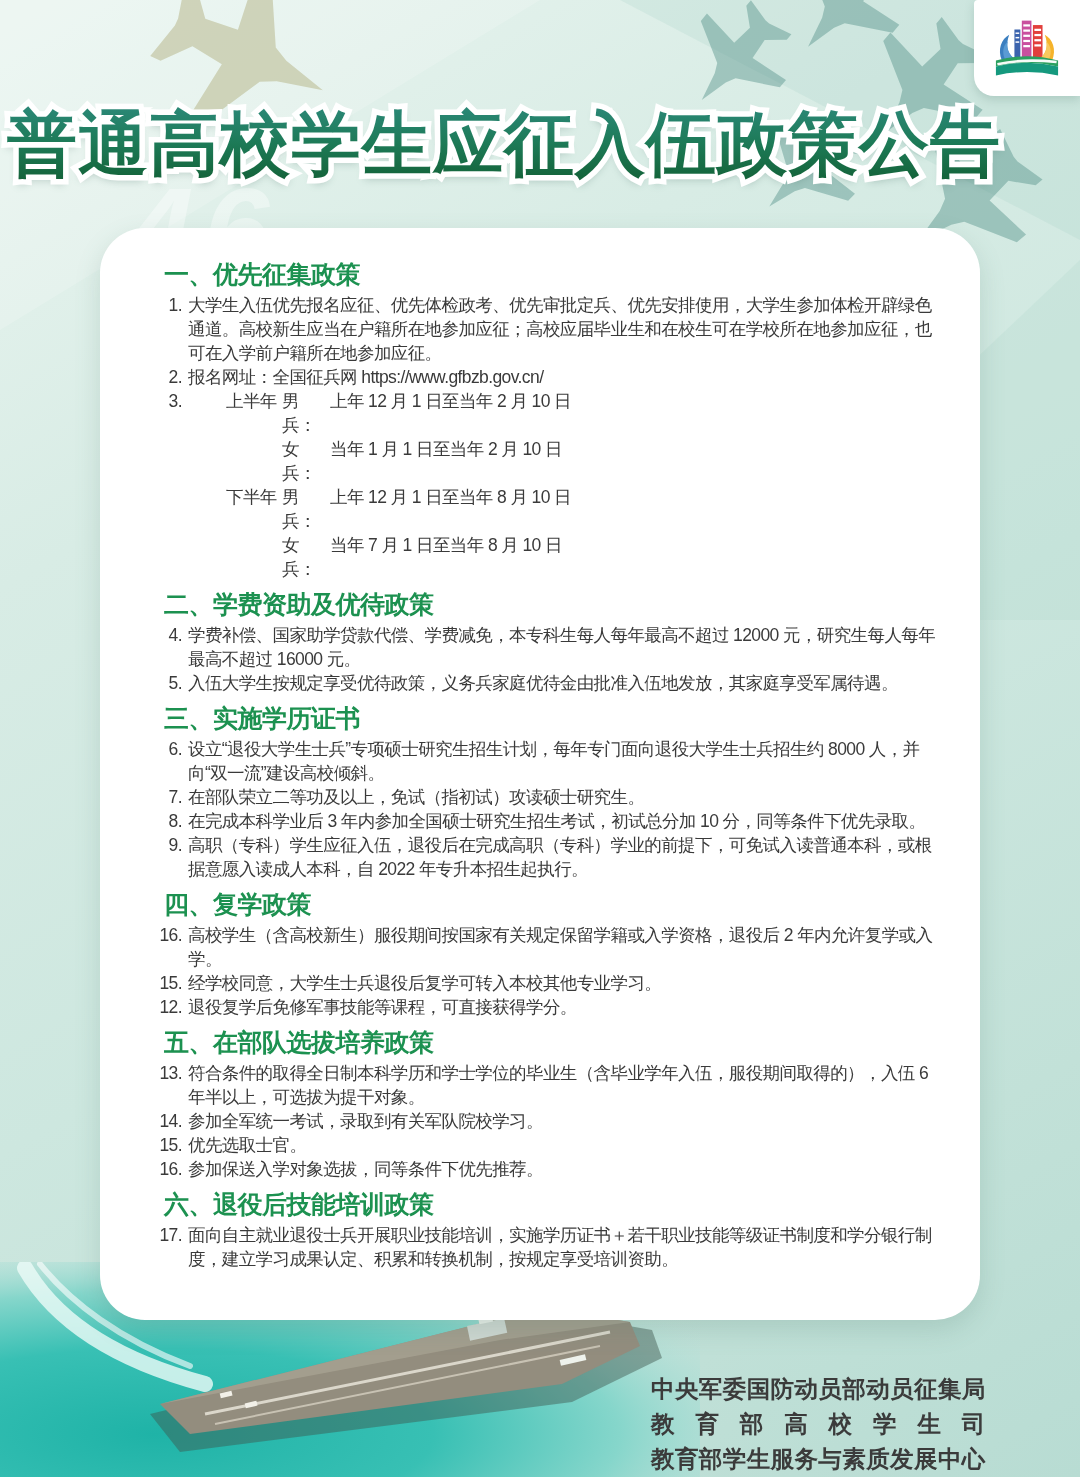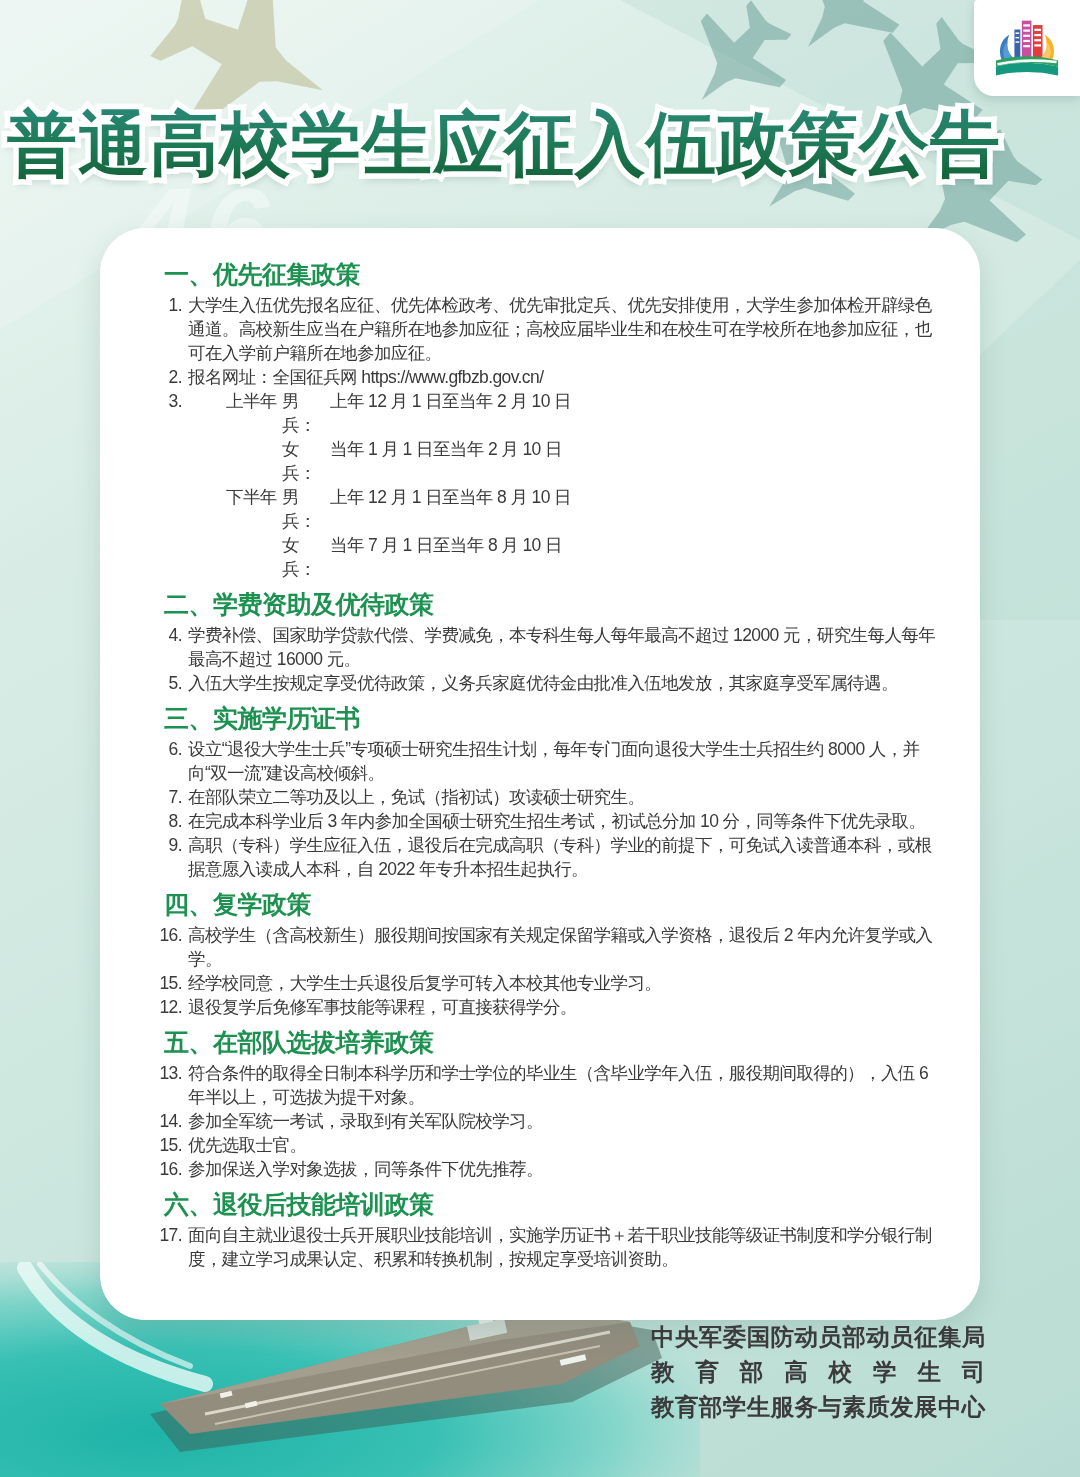--- a/index.html
+++ b/index.html
@@ -31,21 +31,21 @@
   .sec{margin-top:9px;}
   .sec:first-child{margin-top:0;}
   .sec-head{margin:4px 0 4px;font-size:25px;line-height:29px;font-weight:800;color:#1c9150;letter-spacing:-.5px;}
   .item{display:flex;font-size:17.5px;line-height:24px;color:#3a3a3a;letter-spacing:-.6px;}
   .num{width:32px;min-width:32px;text-align:right;margin-left:-14px;padding-right:6px;}
   .txt{flex:1;}
   .sched .srow{display:flex;margin-left:38px;}
   .sched .period{width:56px;min-width:56px;}
   .sched .gender{width:48px;min-width:48px;}
   
-  .issuers{position:absolute;right:95px;top:1320px;width:334px;color:#3b3b3b;font-weight:700;
+  .issuers{position:absolute;right:95px;top:1372px;width:334px;color:#3b3b3b;font-weight:700;
            font-size:23.5px;line-height:35px;letter-spacing:-.3px;}
   .issuers p{margin:0;text-align:justify;text-align-last:justify;}
 </style>
 </head>
 <body>
 
 <svg class="decor-svg" width="1080" height="620" viewBox="0 0 1080 620">
   <defs>
     <path id="jet" d="M50 2 L56 26 L60 34 L93 52 L93 60 L60 56 L58 74 L72 86 L72 92 L52 87 L48 87 L28 92 L28 86 L42 74 L40 56 L7 60 L7 52 L40 34 L44 26 Z"></path>
   </defs>

